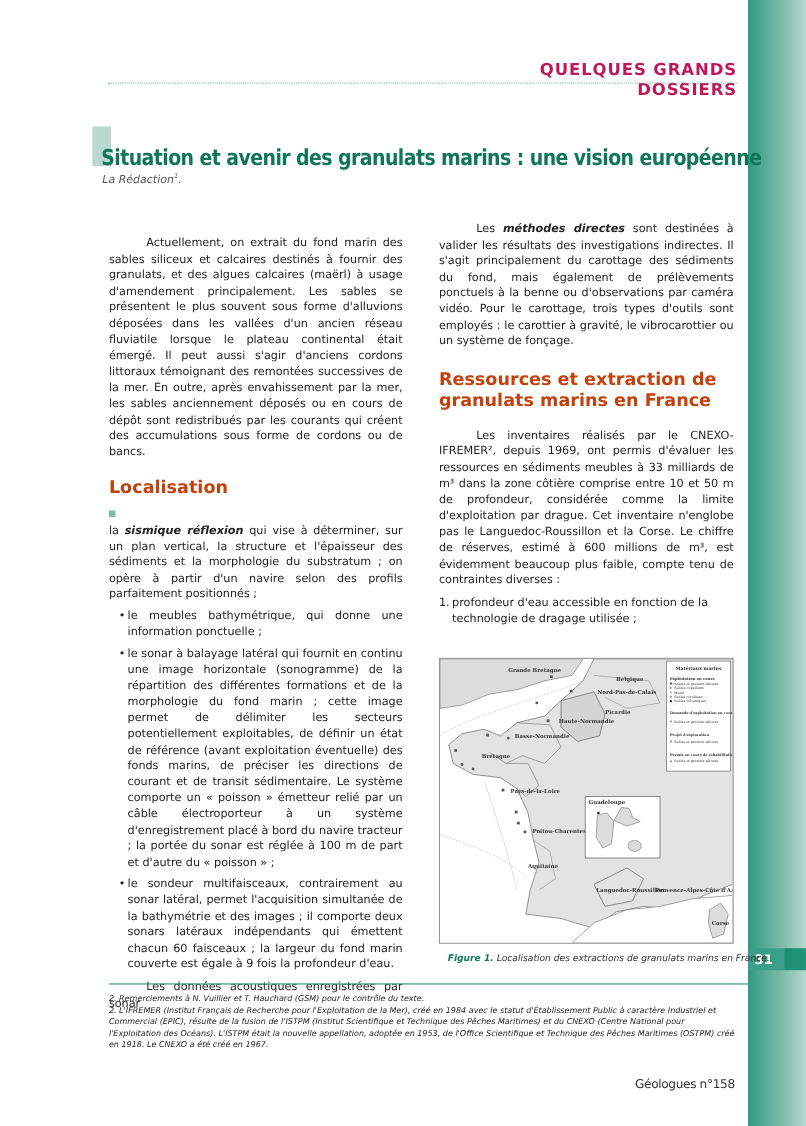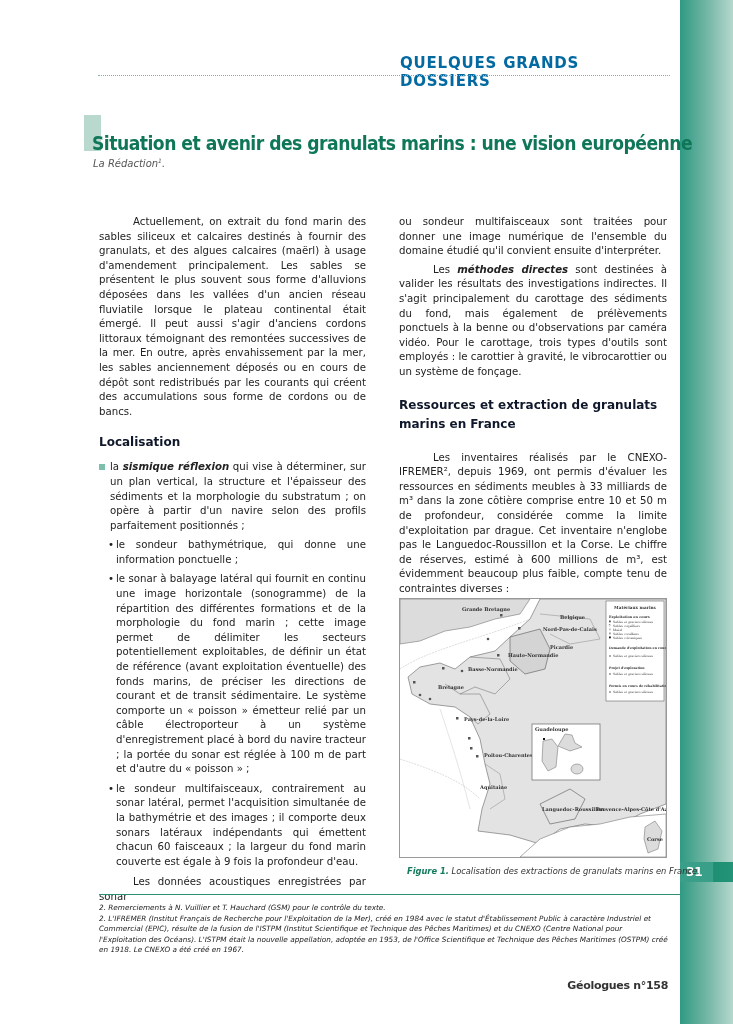--- a/index.html
+++ b/index.html
@@ -10,22 +10,22 @@
     position: absolute; left: 680px; top: 0; width: 53px; height: 1024px;
     background: linear-gradient(to right, #2f9a82 0%, #78b9a8 55%, #b6d8ce 100%);
   }
   .page-number-tab {
     position: absolute; left: 680px; top: 862px; width: 73px; height: 20px;
     background: linear-gradient(to right, #3a9f88 0%, #3a9f88 45%, #1f8f73 46%, #27997c 100%);
     color: #ffffff; font-weight: bold; font-size: 12px; line-height: 20px; padding-left: 6px;
   }
 
   .section-header {
-    position: absolute; left: 400px; top: 54px; width: 270px; text-align: left;
-    color: #0369a1; font-weight: bold; font-size: 15px; letter-spacing: 0.8px;
+    position: absolute; left: 400px; top: 54px; width: 270px; text-align: right;
+    color: #be185d; font-weight: bold; font-size: 15px; letter-spacing: 0.8px;
   }
   .header-rule {
     position: absolute; left: 98px; top: 75px; width: 572px; height: 0;
     border-top: 1px dotted #7ab5a4;
   }
 
   .title-block-accent {
     position: absolute; left: 84px; top: 115px; width: 17px; height: 36px; background: #b9d9cf;
   }
   .article-title {
@@ -39,24 +39,24 @@
   .byline sup { font-size: 6px; }
 
   .col { position: absolute; font-size: 10.2px; line-height: 14.6px; color: #222; }
   .col-left { left: 99px; top: 198px; width: 267px; }
   .col-right { left: 399px; top: 198px; width: 268px; }
   .col p { text-align: justify; margin-bottom: 2px; margin-top: 17px; }
   .col p.indent { text-indent: 34px; }
   .col b i, .col i b { font-weight: bold; }
 
   .subhead {
-    color: #0f172a; font-weight: bold; font-size: 12px; line-height: 19px; margin: 14px 0 8px 0;
-  }
-
-  .bullet-sq { display: flex; margin-top: 5px; }
+    color: #c2410c; font-weight: bold; font-size: 16px; line-height: 19px; margin: 14px 0 8px 0;
+  }
+
+  .bullet-sq { display: flex; margin-top: 5px; flex-direction: column; }
   .bullet-sq .mark { width: 11px; flex: none; }
   .bullet-sq .mark span { display: inline-block; width: 6px; height: 6px; background: #7cc0ac; margin-top: 4px; }
   .bullet-sq .txt { flex: 1; text-align: justify; }
   .bullet-dot { display: flex; margin-top: 5px; padding-left: 9px; }
   .bullet-dot .mark { width: 8px; flex: none; }
   .bullet-dot .txt { flex: 1; text-align: justify; }
   .numbered { display: flex; margin-top: 6px; }
   .numbered .mark { width: 12px; flex: none; }
   .numbered .txt { flex: 1; }
 
@@ -71,21 +71,21 @@
   .figure-caption b { color: #137a5d; font-style: italic; }
 
   .footnote-rule {
     position: absolute; left: 99px; top: 894px; width: 581px; height: 0; border-top: 1px solid #2e8f74;
   }
   .footnotes {
     position: absolute; left: 99px; top: 903px; width: 572px; font-size: 7.3px; line-height: 10.5px;
     font-style: italic; color: #222;
   }
   .footer-journal {
-    position: absolute; left: 560px; top: 979px; width: 108px; text-align: right; font-size: 11px; color: #333; letter-spacing: -0.3px; font-weight: bold;
+    position: absolute; left: 560px; top: 979px; width: 108px; text-align: right; font-size: 11px; color: #333; letter-spacing: -0.3px;
   }
 
   .legend-text { font-family: "DejaVu Serif", serif; fill: #333; }
   .map-label { font-family: "DejaVu Serif", serif; font-size: 5px; fill: #333; font-weight: bold; }
 </style>
 </head>
 <body>
 
 <div class="side-band"></div>
 <div class="page-number-tab">31</div>
@@ -106,36 +106,35 @@
 
 
   <div class="bullet-sq">
     <div class="mark"><span></span></div>
     <div class="txt"><span>la </span><b><i>sismique réflexion</i></b><span> qui vise à déterminer, sur un plan vertical, la structure et l'épaisseur des sédiments et la morphologie du substratum ; on opère à partir d'un navire selon des profils parfaitement positionnés ;</span></div>
   </div>
 
 
   <div class="bullet-dot">
     <div class="mark">•</div>
-    <div class="txt">le sondeur bathymétrique, qui donne une information ponctuelle ;</div>
+    <div class="txt">le meubles bathymétrique, qui donne une information ponctuelle ;</div>
   </div>
   <div class="bullet-dot">
     <div class="mark">•</div>
     <div class="txt">le sonar à balayage latéral qui fournit en continu une image horizontale (sonogramme) de la répartition des différentes formations et de la morphologie du fond marin ; cette image permet de délimiter les secteurs potentiellement exploitables, de définir un état de référence (avant exploitation éventuelle) des fonds marins, de préciser les directions de courant et de transit sédimentaire. Le système comporte un « poisson » émetteur relié par un câble électroporteur à un système d'enregistrement placé à bord du navire tracteur ; la portée du sonar est réglée à 100 m de part et d'autre du « poisson » ;</div>
   </div>
   <div class="bullet-dot">
     <div class="mark">•</div>
     <div class="txt">le sondeur multifaisceaux, contrairement au sonar latéral, permet l'acquisition simultanée de la bathymétrie et des images ; il comporte deux sonars latéraux indépendants qui émettent chacun 60 faisceaux ; la largeur du fond marin couverte est égale à 9 fois la profondeur d'eau.</div>
   </div>
 
   <p class="indent" style="margin-top:6px">Les données acoustiques enregistrées par sonar</p>
 </div>
 
 <div class="col col-right">
-  <p>ou sondeur multifaisceaux sont traitées pour donner une image numérique de l'ensemble du domaine étudié qu'il convient ensuite d'interpréter.</p>
   <p class="indent" style="margin-top:4px"><span>Les </span><b><i>méthodes directes</i></b><span> sont destinées à valider les résultats des investigations indirectes. Il s'agit principalement du carottage des sédiments du fond, mais également de prélèvements ponctuels à la benne ou d'observations par caméra vidéo. Pour le carottage, trois types d'outils sont employés : le carottier à gravité, le vibrocarottier ou un système de fonçage.</span></p>
 
   <h2 class="subhead" style="margin-top:16px">Ressources et extraction de granulats marins en France</h2>
 
   <p class="indent">Les inventaires réalisés par le CNEXO-IFREMER², depuis 1969, ont permis d'évaluer les ressources en sédiments meubles à 33 milliards de m³ dans la zone côtière comprise entre 10 et 50 m de profondeur, considérée comme la limite d'exploitation par drague. Cet inventaire n'englobe pas le Languedoc-Roussillon et la Corse. Le chiffre de réserves, estimé à 600 millions de m³, est évidemment beaucoup plus faible, compte tenu de contraintes diverses :</p>
 
   <div class="numbered">
     <div class="mark">1.</div>
     <div class="txt">profondeur d'eau accessible en fonction de la technologie de dragage utilisée ;</div>
   </div>

